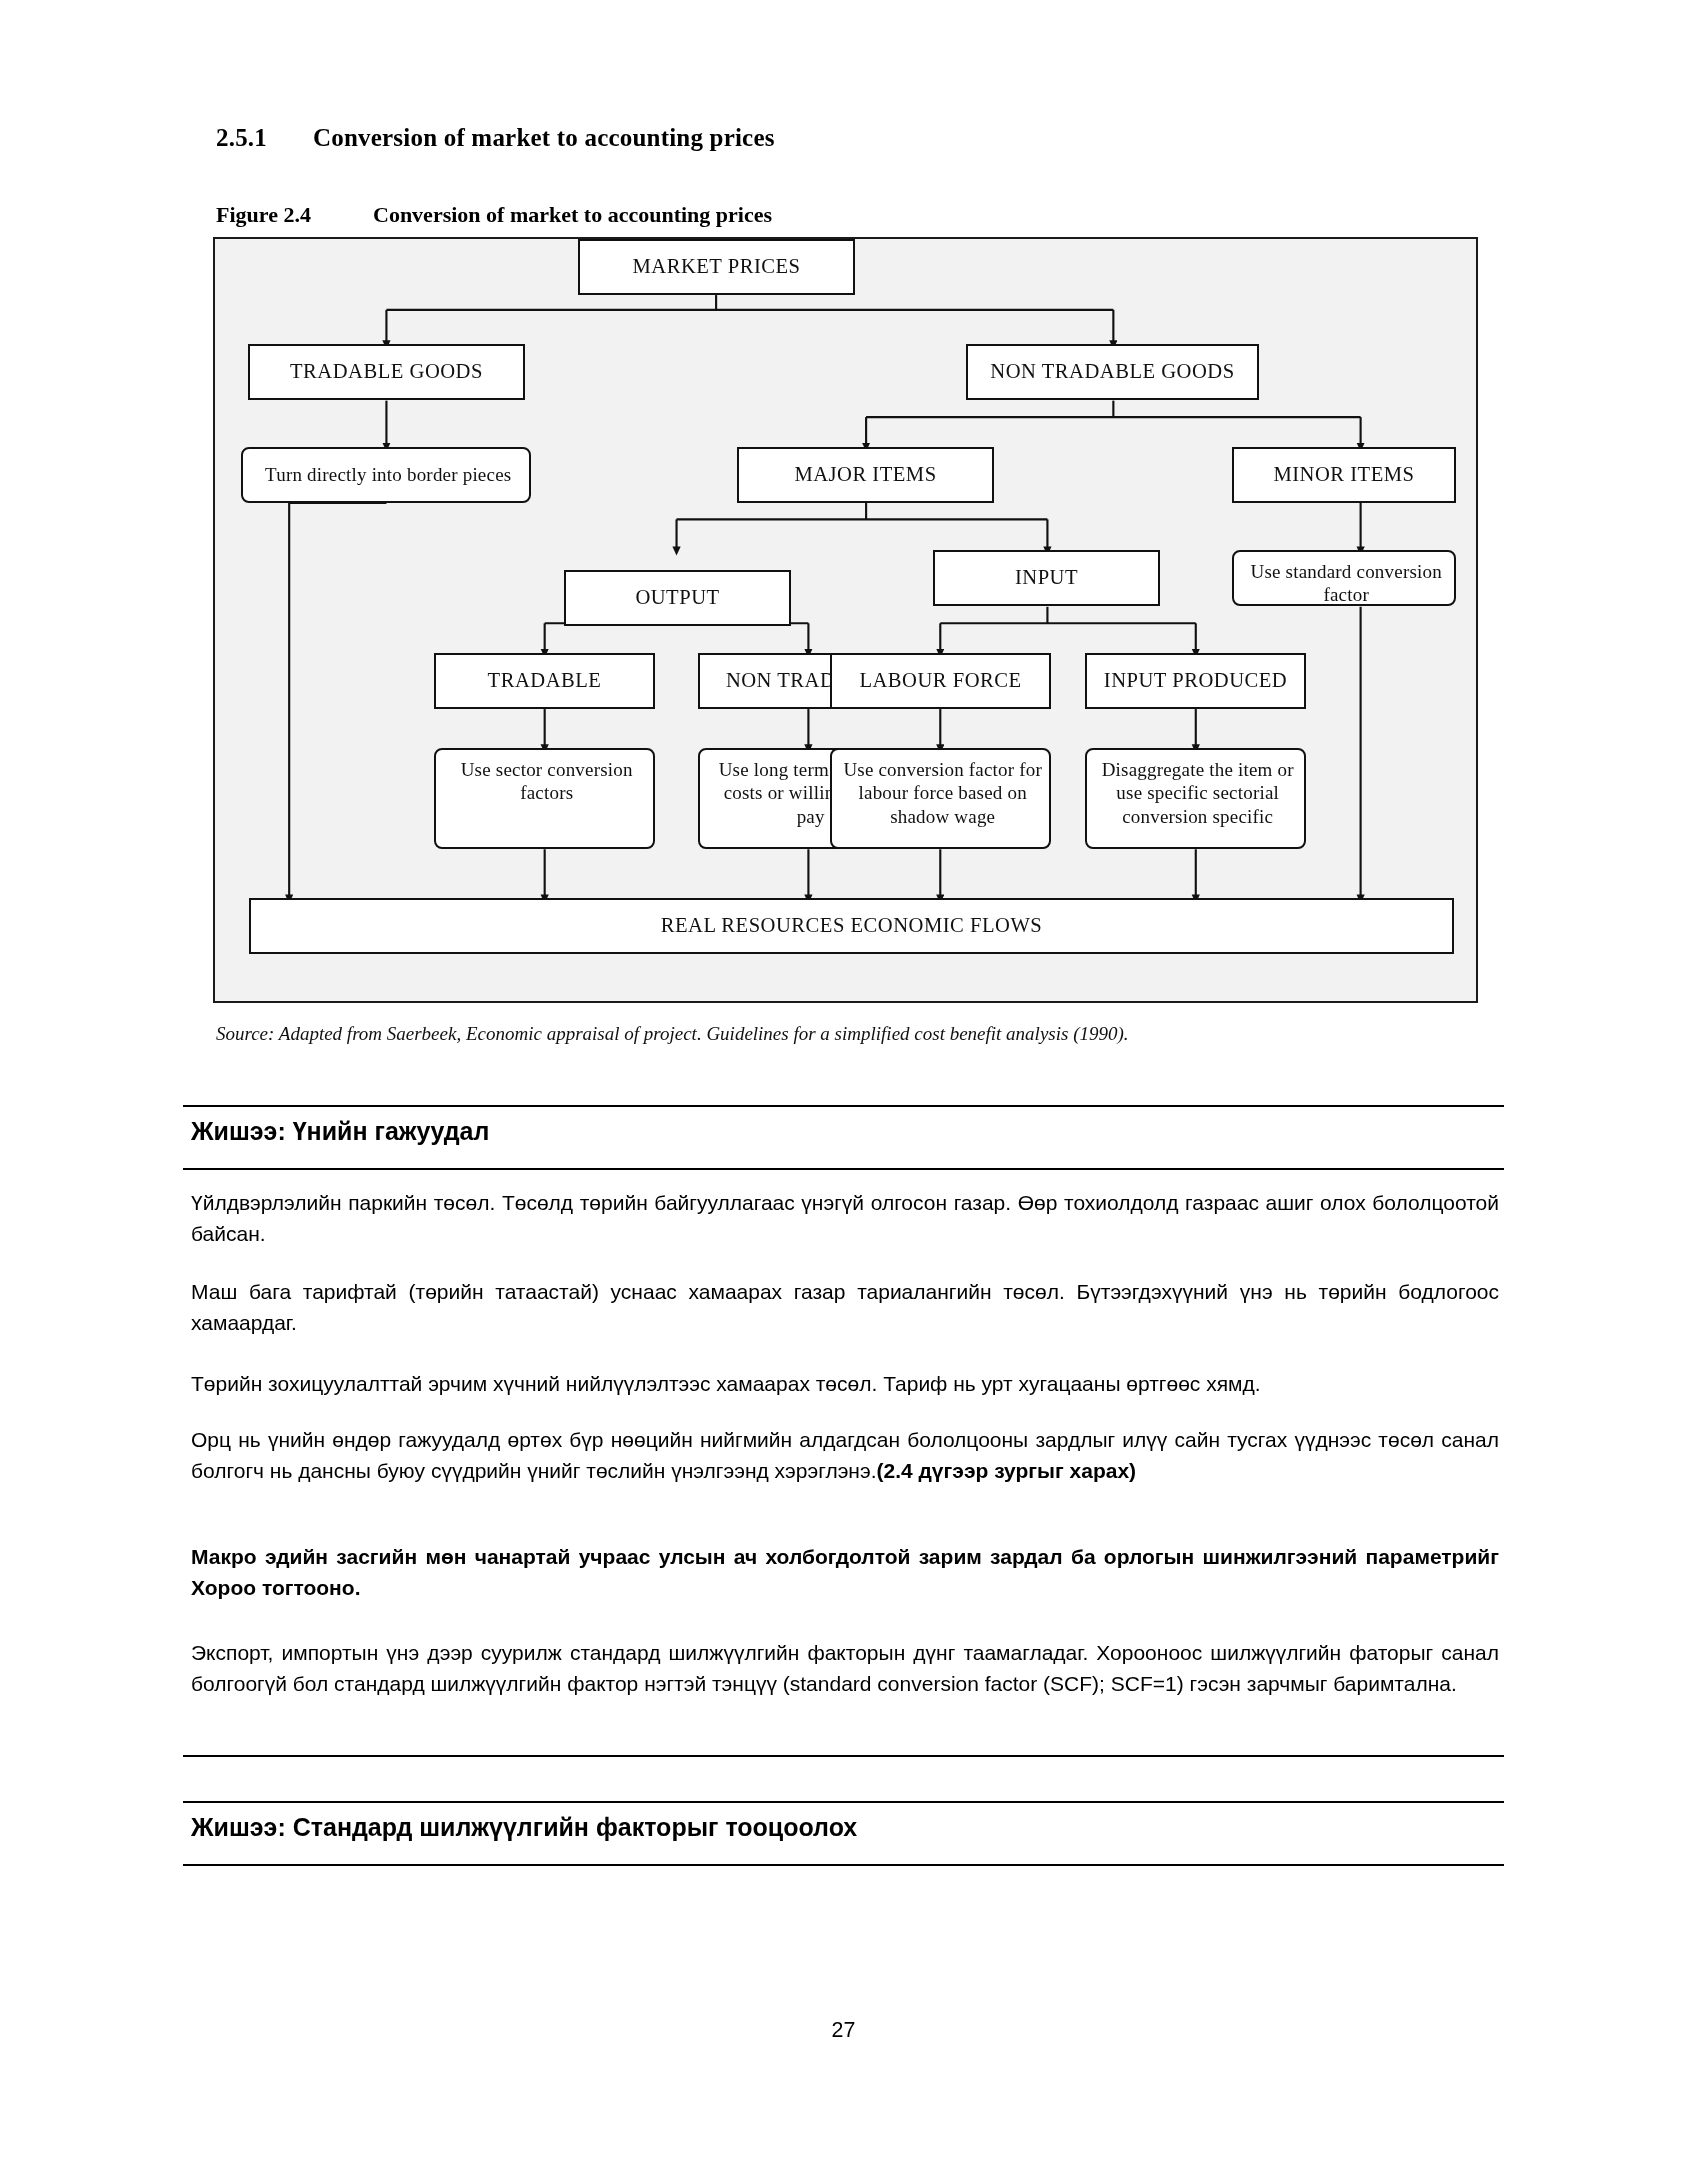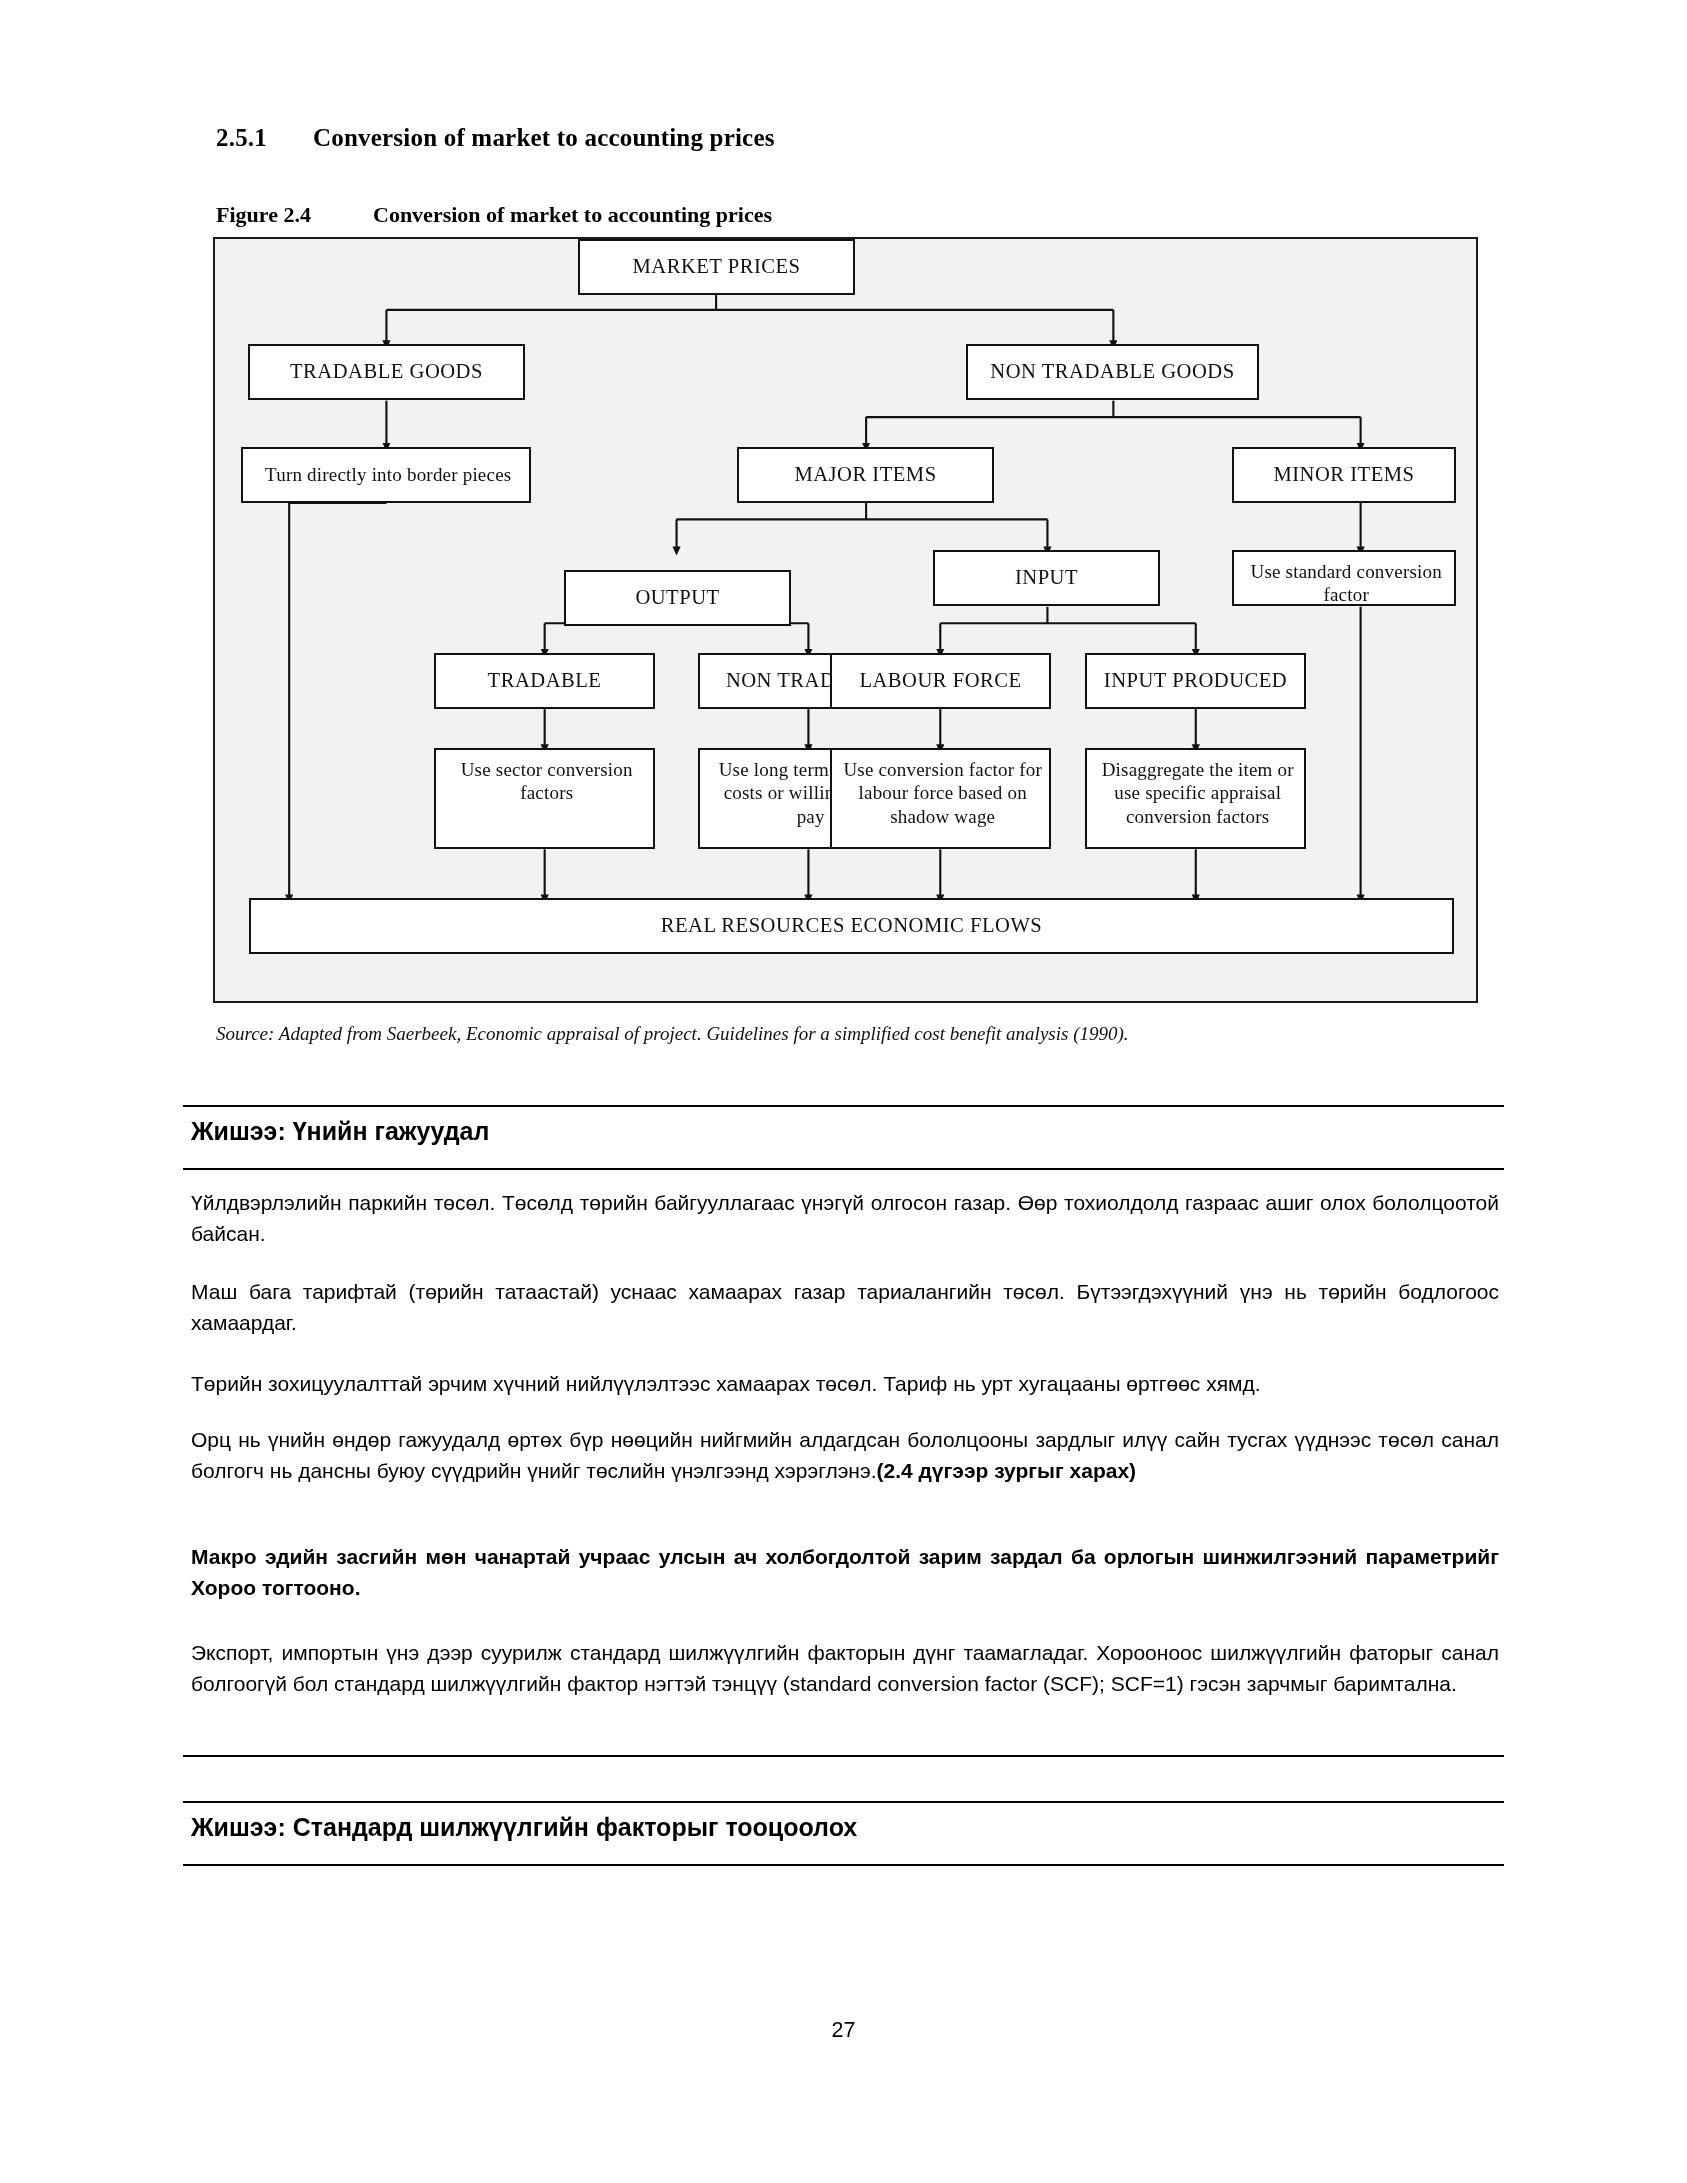--- a/index.html
+++ b/index.html
@@ -45,21 +45,21 @@
     font-family:"Liberation Serif", serif;
     color:#111;
     display:flex;
     align-items:flex-start;
     justify-content:center;
     text-align:center;
     line-height:1.22;
     padding-top:8.2px;
   }
   .node.cap { font-size:20.6px; letter-spacing:0.5px; }
-  .node.body { font-size:19px; letter-spacing:0.2px; padding-left:11px; padding-right:6.6px; }
+  .node.body { font-size:19px; letter-spacing:0.2px; padding-left:11px; padding-right:6.6px;border-radius:8px; }
   .node.mid { align-items:center; padding-top:0; }
 
   svg.links { position:absolute; inset:0; width:100%; height:100%; pointer-events:none; }
 
   .source-note {
     position:absolute; left:216px; top:1023px;
     font-family:"Liberation Serif", serif;
     font-style:italic; font-size:19px; color:#111;
   }
 
@@ -217,21 +217,21 @@
 
       <div class="node body" style="left:483px; top:509px; width:221px; height:101px;">
         <span>Use long term marginal costs or willingness to pay</span>
       </div>
 
       <div class="node body" style="left:615px; top:509px; width:221px; height:101px;">
         <span>Use conversion factor for labour force based on shadow wage</span>
       </div>
 
       <div class="node body" style="left:870px; top:509px; width:221px; height:101px;">
-        <span>Disaggregate the item or use specific appraisal conversion factors</span>
+        <span>Disaggregate the item or use specific sectorial conversion specific</span>
       </div>
 
       <div class="node cap mid" style="left:34px; top:659px; width:1205px; height:56px;">
         <span>REAL RESOURCES ECONOMIC FLOWS</span>
       </div>
 
     </div>
   </div>
 
   <div class="source-note">Source: Adapted from Saerbeek, Economic appraisal of project. Guidelines for a simplified cost benefit analysis (1990).</div>

